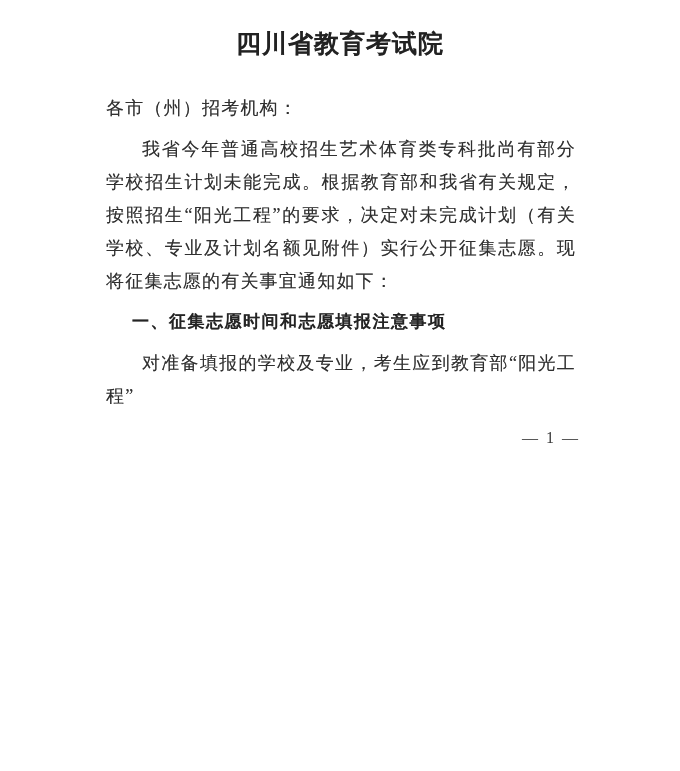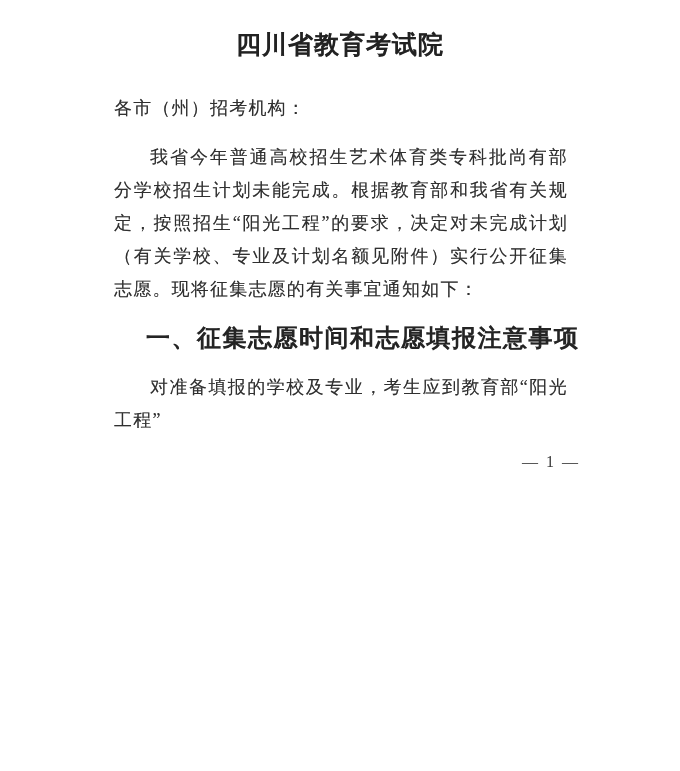--- a/index.html
+++ b/index.html
@@ -11,48 +11,48 @@
     height: 771px;
     margin: 0 auto;
     background: #ffffff;
     overflow: hidden;
     color: #2e2e2e;
   }
 
   .title-block {
     padding-top: 22px;
     text-align: center;
-    font-family: Liberation Sans, sans-serif;
+    font-family: Liberation Serif, serif;
     font-weight: 600;
     font-size: 25px;
     line-height: 44px;
     color: #222222;
     letter-spacing: 1px;
     text-shadow: 0 0 0.5px rgba(40,40,40,0.55);
   }
 
   .body-text {
     margin: 26px 96px 0 98px;
     font-family: "Liberation Serif", "DejaVu Serif", serif;
     font-size: 18px;
     line-height: 33px;
     text-align: justify;
     text-justify: inter-character;
     letter-spacing: 1.2px;
     color: #303030;
     text-shadow: 0 0 0.5px rgba(48,48,48,0.45);
   }
 
-  .body-text p { margin: 16px; }
+  .body-text p { margin: 8px; }
   .indent { text-indent: 2em; }
 
   .section-heading {
-    font-family: Liberation Serif, serif;
+    font-family: Liberation Mono, monospace;
     font-weight: 700;
-    font-size: 24px;
+    font-size: 17px;
     letter-spacing: 1.5px;
     margin: 4px 0 3px 0 !important;
     text-indent: 2em;
     color: #242424;
   }
 
   .bold-seg { font-weight: 700; }
 
   .page-number {
     margin: 16px 100px 0 0;

